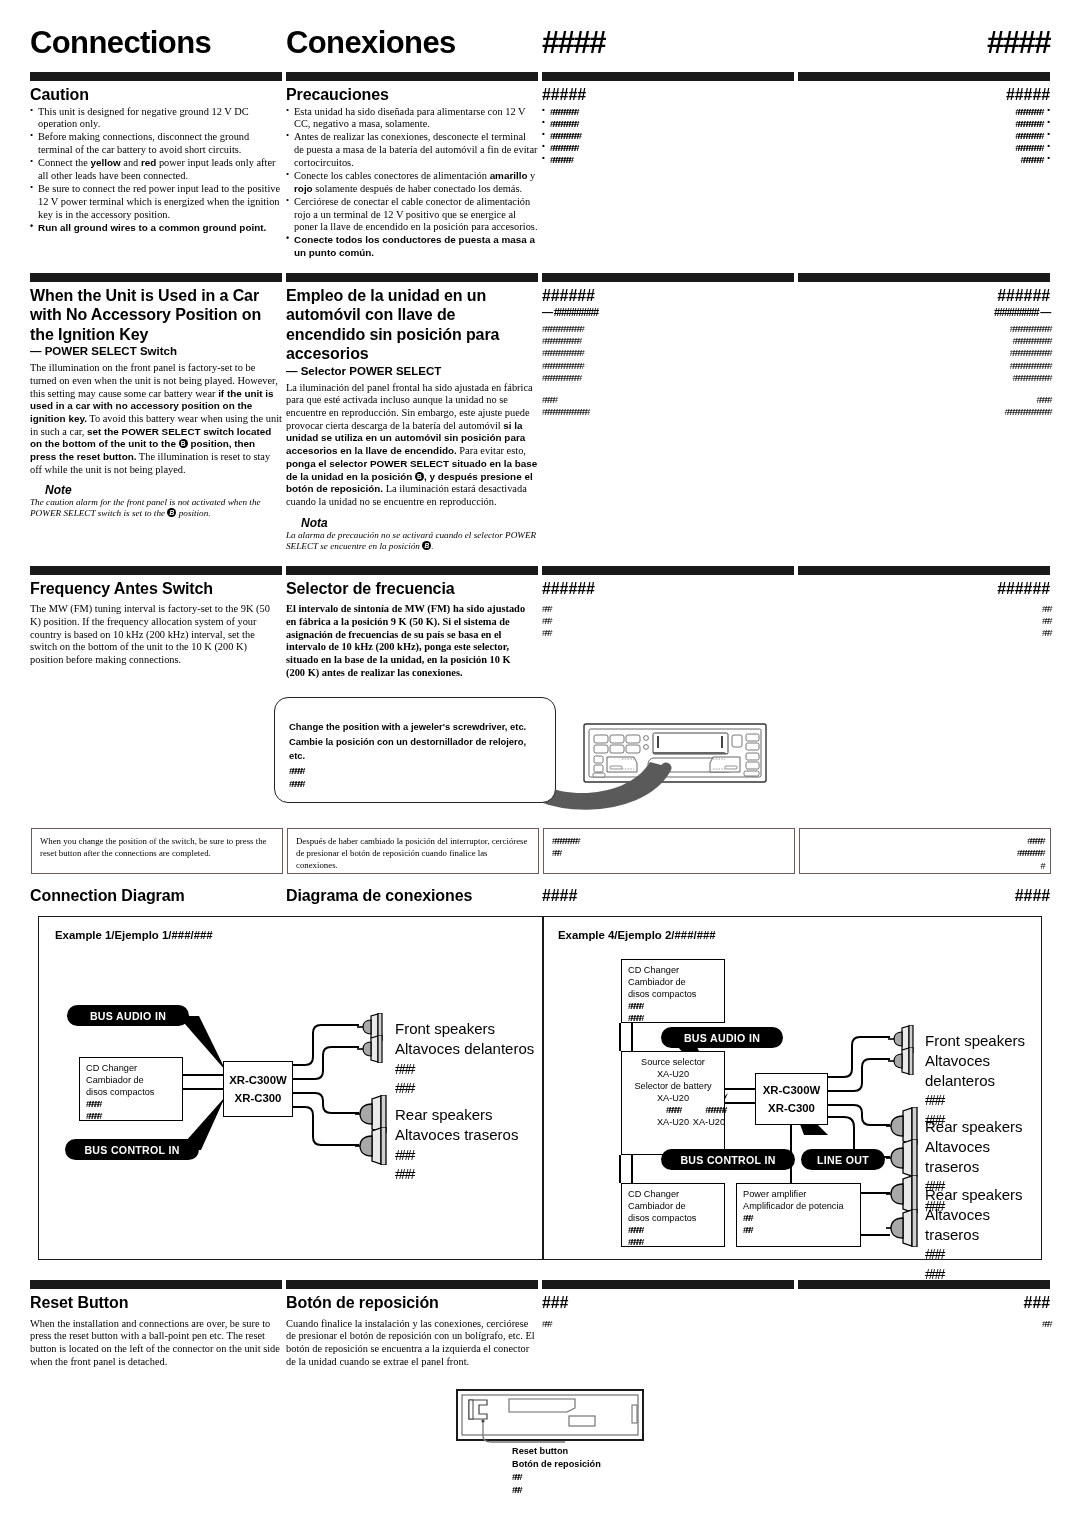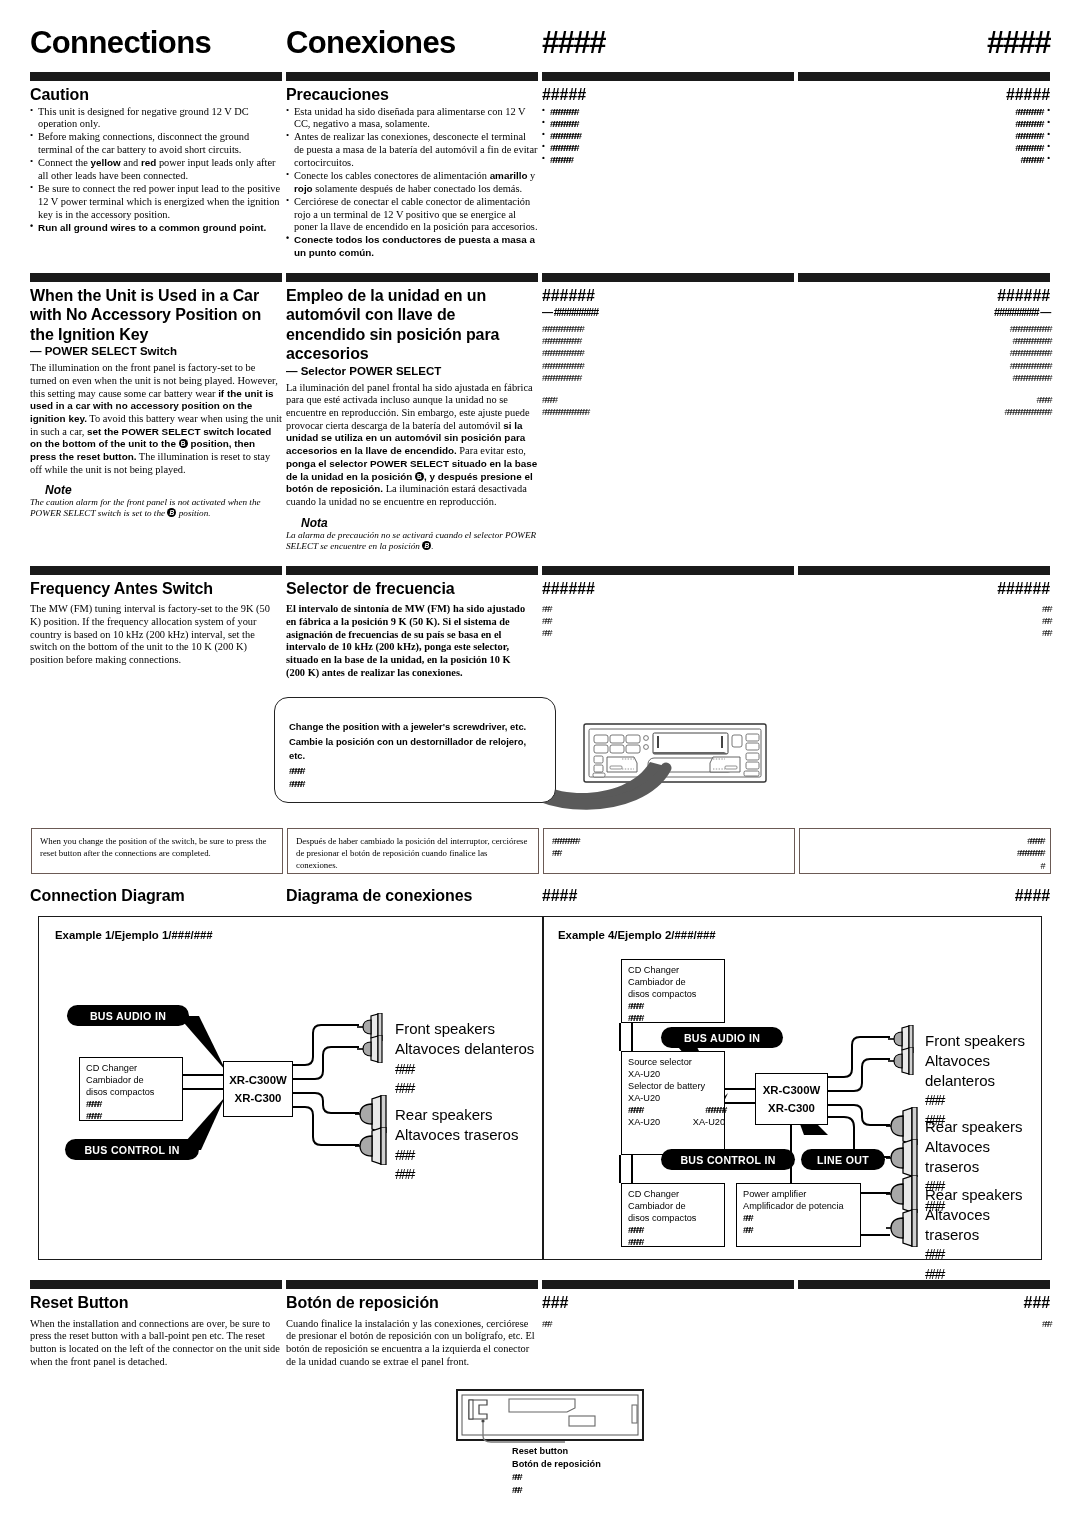--- a/index.html
+++ b/index.html
@@ -465,21 +465,21 @@
     </svg>
 
     <div class="dbox" style="left:582px; top:42px; width:104px; height:64px;">
       <div>CD Changer</div>
       <div>Cambiador de</div>
       <div>disos compactos</div>
       <div class="hs">#####</div>
       <div class="hs">#####</div>
     </div>
 
-    <div class="dbox" style="left:582px; top:134px; width:104px; height:104px;">
+    <div class="dbox" style="left:582px; top:134px; width:104px; height:104px;text-align:center;">
       <div>Source selector</div>
       <div>XA-U20</div>
       <div>Selector de battery</div>
       <div>XA-U20</div>
       <div class="hs">#####</div>
       <div>XA-U20</div>
     </div>
     <div style="position:absolute; left:600px; top:188px; width:86px; font-size:9.2px; line-height:1.3; text-align:right;">
       <div class="hs" style="letter-spacing:-2.3px; font-weight:bold;">#######</div>
       <div>XA-U20</div>

